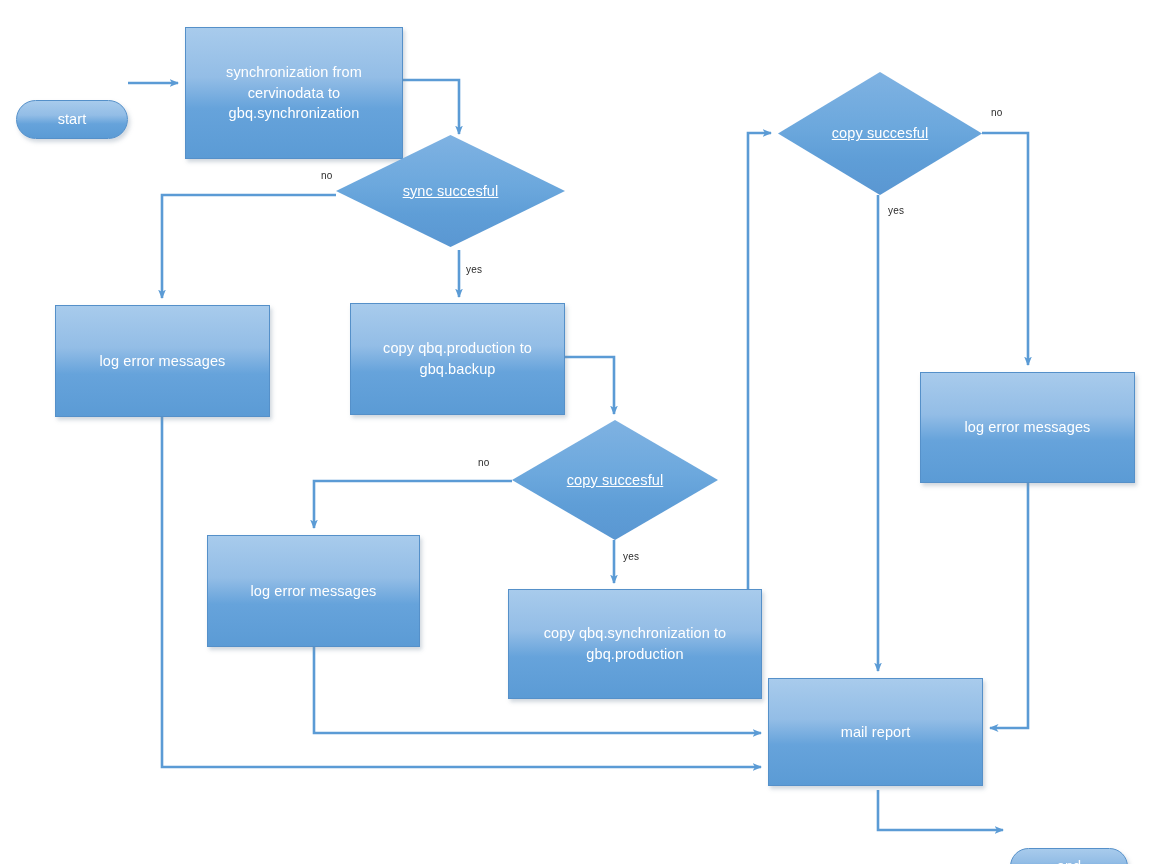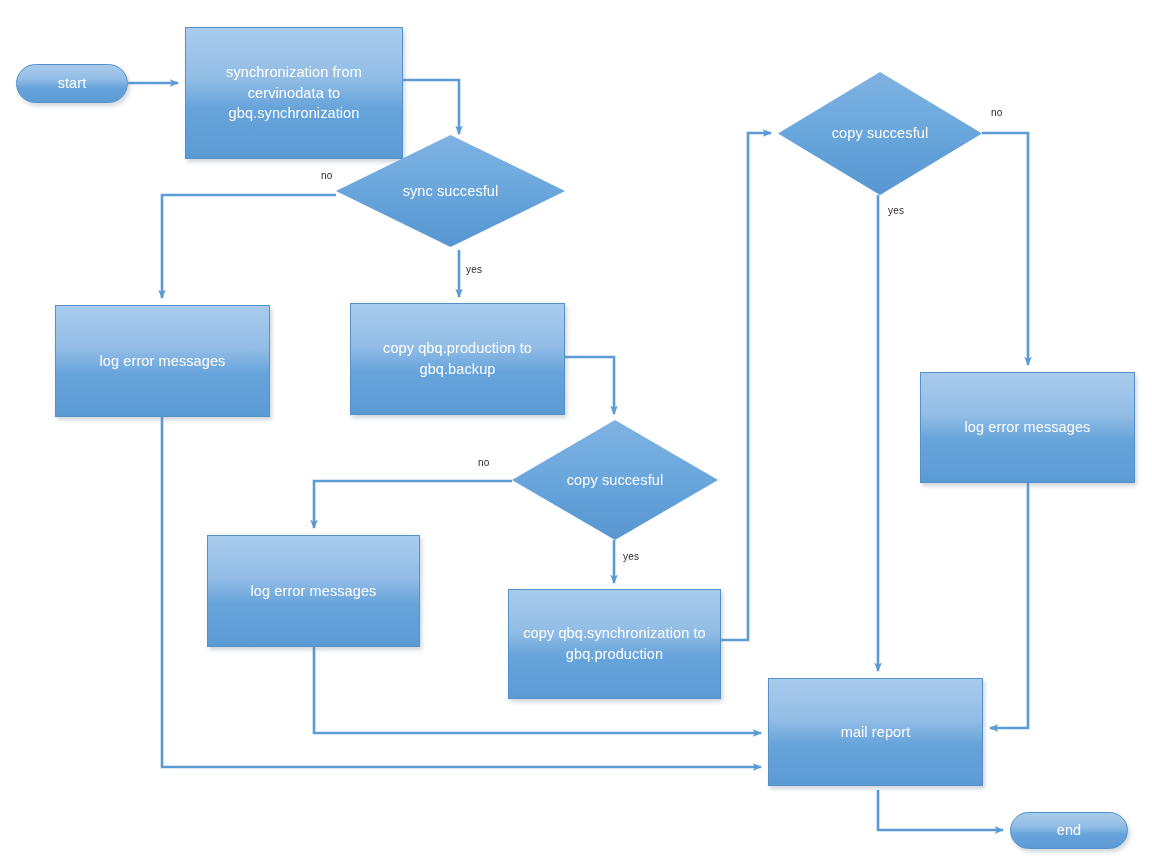--- a/index.html
+++ b/index.html
@@ -42,25 +42,27 @@
   .process {
     background: linear-gradient(to bottom, #a8cbec 0%, #93bde6 38%, #66a3db 62%, #5b9bd5 100%);
     border: 1px solid #5590c9;
     box-shadow: 2px 3px 4px rgba(120,140,160,0.35);
   }
   .terminator {
     background: linear-gradient(to bottom, #a8cbec 0%, #93bde6 38%, #66a3db 62%, #5b9bd5 100%);
     border: 1px solid #5590c9;
     border-radius: 999px;
     box-shadow: 2px 3px 4px rgba(120,140,160,0.35);
+    margin-top: 36px;
   }
   .decision {
     background: transparent;
     border: none;
     box-shadow: none;
+    text-decoration: underline;
   }
   .decision .diamond-shape {
     position: absolute;
     left: 0; top: 0; right: 0; bottom: 0;
     background: linear-gradient(to bottom, #7fb2e2 0%, #6ca8dd 45%, #5f9ed7 70%, #5a97d2 100%);
     clip-path: polygon(50% 0%, 100% 50%, 50% 100%, 0% 50%);
     filter: drop-shadow(2px 3px 3px rgba(120,140,160,0.4));
   }
   .decision .dlabel {
     position: relative;
@@ -142,21 +144,21 @@
 
   <div class="node decision" style="left:512px; top:420px; width:206px; height:120px;">
     <span class="diamond-shape"></span>
     <span class="dlabel">copy succesful</span>
   </div>
 
   <div class="node process" style="left:207px; top:535px; width:213px; height:112px; padding:0 10px;">
     <span>log error messages</span>
   </div>
 
-  <div class="node process" style="left:508px; top:589px; width:213px; height:110px; padding:0 6px;">
+  <div class="node process" style="left:508px; top:589px; width:254px; height:110px; padding:0 6px;">
     <span>copy qbq.synchronization to gbq.production</span>
   </div>
 
   <div class="node decision" style="left:778px; top:72px; width:204px; height:123px;">
     <span class="diamond-shape"></span>
     <span class="dlabel">copy succesful</span>
   </div>
 
   <div class="node process" style="left:920px; top:372px; width:215px; height:111px; padding:0 10px;">
     <span>log error messages</span>

